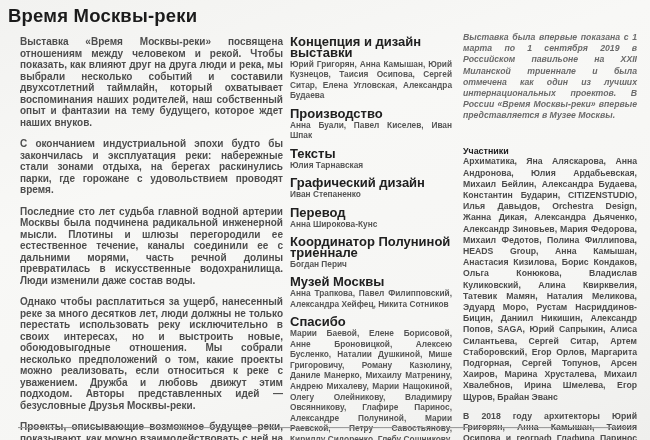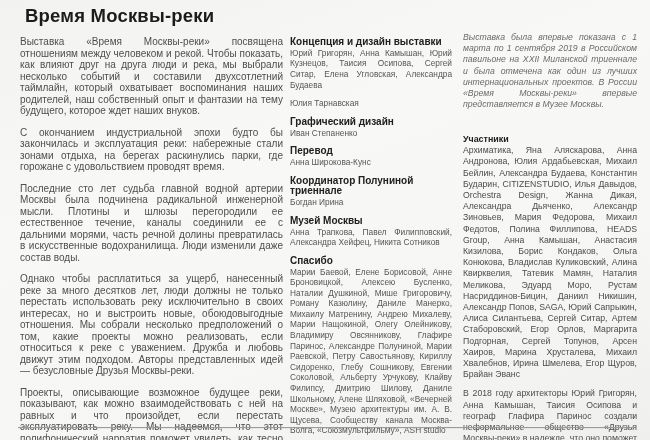--- a/index.html
+++ b/index.html
@@ -9,30 +9,30 @@
   }
   .page {
     position: relative;
     width: 650px;
     height: 440px;
     background: linear-gradient(160deg, #f2f2f0 0%, #f8f8f6 35%, #f6f6f4 70%, #efefed 100%);
     overflow: hidden;
   }
   .title {
     position: absolute;
-    left: 25px;
+    left: 8px;
     top: 5px;
     margin: 0;
     font-size: 18.5px;
     font-weight: bold;
     letter-spacing: 0.2px;
     color: #1b1b1b;
   }
   .col { position: absolute; text-align: justify; }
-  .col p { margin: 0; }
+  .col p { margin: 0; font-weight: bold; }
 
   .col-left {
     left: 20px;
     top: 36px;
     width: 263px;
     font-size: 10px;
     line-height: 11.5px;
     color: #4e4e4e;
   }
   .col-left p { margin-bottom: 10px; }
@@ -49,21 +49,21 @@
     left: 463px;
     top: 32px;
     width: 174px;
     font-size: 8.7px;
     line-height: 11.2px;
     color: #4c4c4c;
   }
   .section { margin-bottom: 8px; }
   .section h2 {
     margin: 0;
-    font-size: 10px;
+    font-size: 13px;
     line-height: 10.8px;
     font-weight: bold;
     color: #202020;
     text-align: left;
   }
   .col-right .section h2 { font-size: 8.9px; margin-top: 24px; }
   .italic-intro {
     font-style: italic;
     color: #6b6b6b;
     margin: 0 0 10px 0 !important;
@@ -99,33 +99,38 @@
     <p>Однако чтобы расплатиться за ущерб, нанесенный реке за много десятков лет, люди должны не только перестать использовать реку исключительно в своих интересах, но и выстроить новые, обоюдовыгодные отношения. Мы собрали несколько предположений о том, какие проекты можно реализовать, если относиться к реке с уважением. Дружба и любовь движут этим подходом. Авторы представленных идей — безусловные Друзья Москвы-реки.</p>
     <p>Проекты, описывающие возможное будущее реки, показывают, как можно взаимодействовать с ней на равных и что произойдет, если перестать эксплуатировать реку. Мы надеемся, что этот полифонический нарратив поможет увидеть, как тесно связаны жизнь любой реки и жизнь тех, кто живет с ней рядом.</p>
   </div>
 
   <div class="col col-mid">
     <div class="section">
       <h2>Концепция и дизайн выставки</h2>
       <p>Юрий Григорян, Анна Камышан, Юрий Кузнецов, Таисия Осипова, Сергей Ситар, Елена Угловская, Александра Будаева</p>
     </div>
     <div class="section">
+      <h2>Производство</h2>
+      <p>Анна Буали, Павел Киселев, Иван Шпак</p>
+    </div>
+    <div class="section">
+      <h2>Тексты</h2>
       <p>Юлия Тарнавская</p>
     </div>
     <div class="section">
       <h2>Графический дизайн</h2>
       <p>Иван Степаненко</p>
     </div>
     <div class="section">
       <h2>Перевод</h2>
       <p>Анна Широкова-Кунс</p>
     </div>
     <div class="section">
       <h2>Координатор Полуниной триеннале</h2>
-      <p>Богдан Ирина</p>
+      <p>Богдан Перич</p>
     </div>
     <div class="section">
       <h2>Музей Москвы</h2>
       <p>Анна Трапкова, Павел Филипповский, Александра Хейфец, Никита Сотников</p>
     </div>
     <div class="section">
       <h2>Спасибо</h2>
       <p>Марии Баевой, Елене Борисовой, Анне Броновицкой, Алексею Бусленко, Наталии Душкиной, Мише Григоровичу, Роману Казюлину, Даниле Манерко, Михаилу Матренину, Андрею Михалеву, Марии Нащокиной, Олегу Олейникову, Владимиру Овсянникову, Глафире Паринос, Александре Полуниной, Марии Раевской, Петру Савостьянову, Кириллу Сидоренко, Глебу Сошникову, Евгении Соколовой, Альберту Урчукову, Клайву Филипсу, Дмитрию Шилову, Даниле Школьному, Алене Шляховой, «Вечерней Москве», Музею архитектуры им. А. В. Щусева, Сообществу канала Москва-Волга, «Союзмультфильму», ASH studio</p>
     </div>
   </div>

